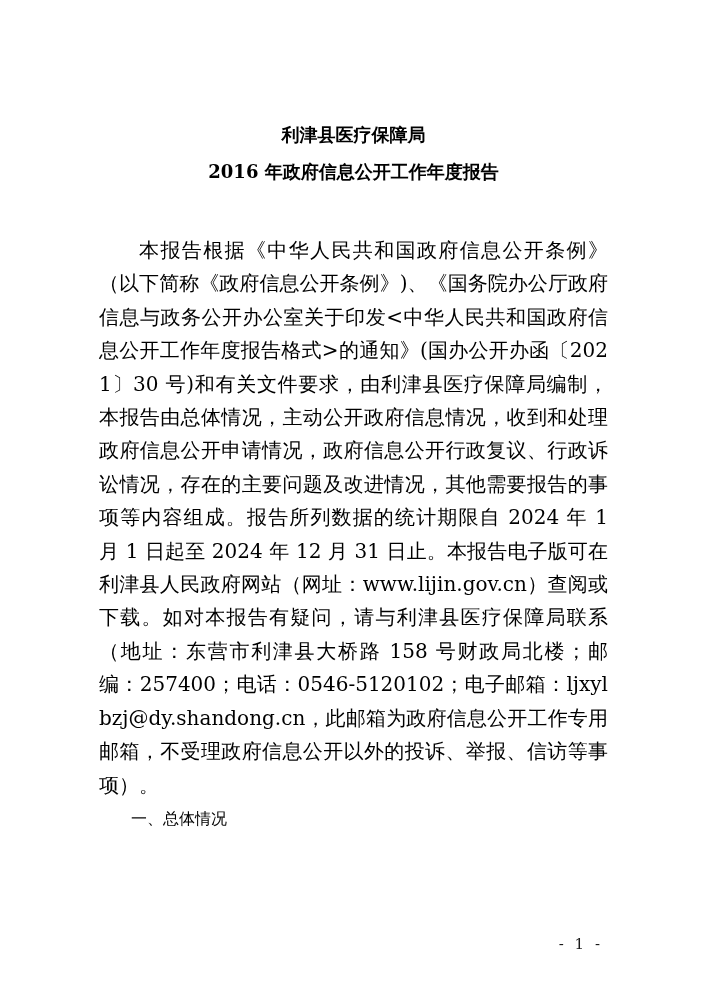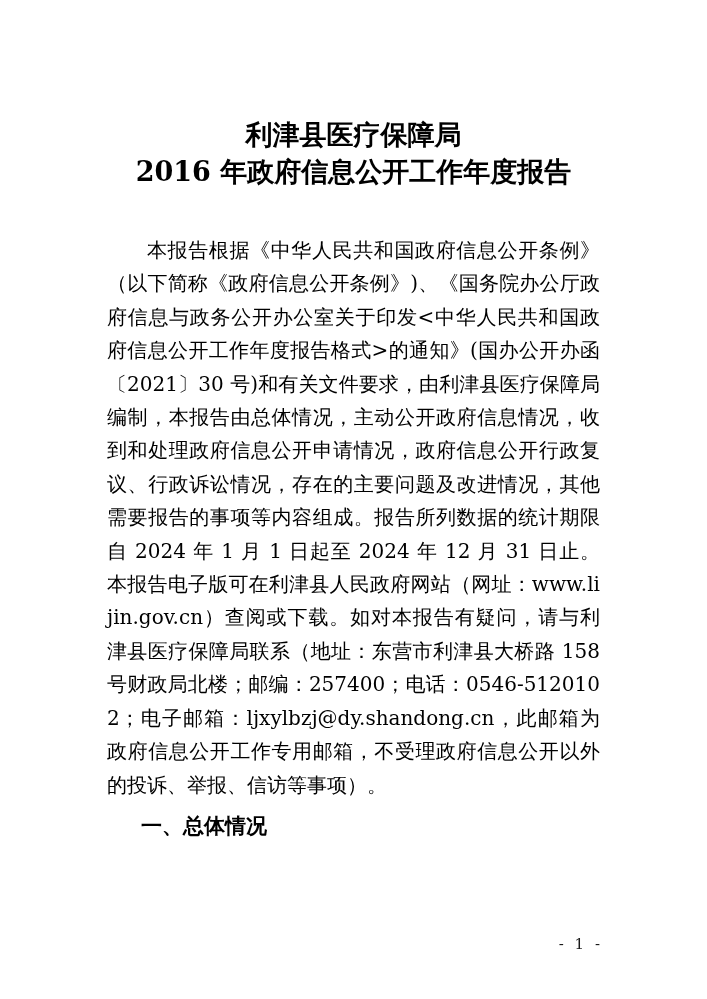--- a/index.html
+++ b/index.html
@@ -14,45 +14,45 @@
     margin: 0 auto;
     background: #ffffff;
     color: #000000;
     overflow: hidden;
   }
   .doc-title {
     padding-top: 116px;
     text-align: center;
     font-family: "DejaVu Serif", "Liberation Serif", serif;
     font-weight: bold;
-    font-size: 27px;
+    font-size: 18px;
     line-height: 37px;
   }
   .doc-title .title-line {
     display: block;
   }
   .doc-body {
     width: 509px;
     margin: 44px auto 0 auto;
     font-family: "DejaVu Serif", "Liberation Serif", serif;
     font-size: 20px;
     line-height: 33.4px;
     text-align: justify;
   }
   .body-par {
-    margin: 8px;
+    margin: 0;
     text-indent: 2em;
     word-break: break-all;
   }
   .section-heading {
     margin: 0;
     text-indent: 2em;
     font-family: "DejaVu Sans", "Liberation Sans", sans-serif;
-    font-weight: bold;
-    font-size: 21px;
+    font-weight: normal;
+    font-size: 16px;
     line-height: 33.4px;
   }
   .page-number {
     position: absolute;
     right: 104px;
     bottom: 46px;
     font-family: "DejaVu Serif", "Liberation Serif", serif;
     font-size: 15px;
     letter-spacing: 3px;
     color: #1a1a1a;

